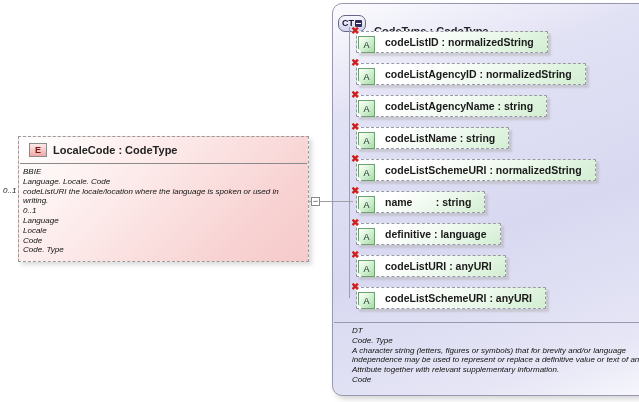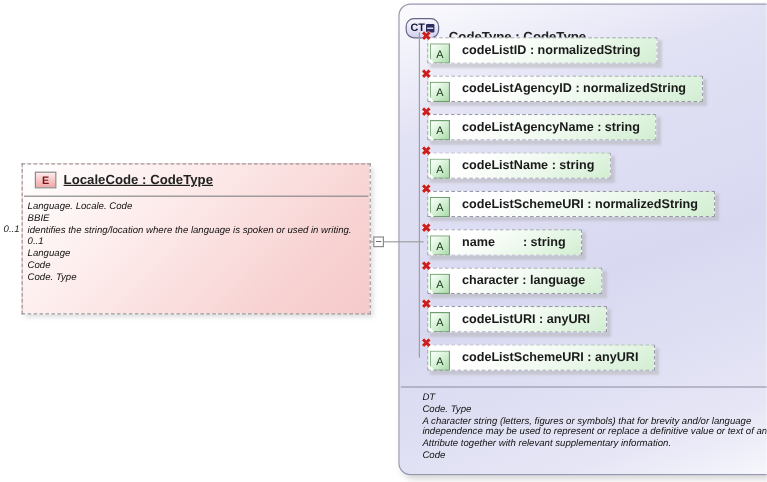--- a/index.html
+++ b/index.html
@@ -20,21 +20,21 @@
     background:linear-gradient(135deg,#ffffff 0%,#fdeaea 38%,#f8d2d2 78%,#f6caca 100%);
     box-shadow:3px 3px 4px rgba(160,160,160,.35);
   }
   .eb-header { height:26px; display:flex; align-items:center; gap:6px; padding-left:10px; }
   .e-icon {
     width:18px; height:14px; border:1px solid #8a8a8a; flex:0 0 auto;
     background:linear-gradient(#fdeaea,#f0a8a8);
     color:#7a1515; font-weight:bold; font-size:9px;
     display:flex; align-items:center; justify-content:center;
   }
-  .eb-title { font-weight:bold; font-size:11px; color:#222; white-space:nowrap;text-decoration:underline; }
+  .eb-title { font-weight:bold; font-size:11px; color:#222; white-space:nowrap; }
   .eb-sep { border-top:1px solid #8a8a8a; margin:0 1px; }
   .eb-anno { padding:3px 3px 0 4px; }
   .eb-anno div, .ct-anno div {
     font-style:italic; font-size:8px; line-height:9.8px; color:#111;
   }
 
   
   .connector { position:absolute; left:308px; top:201px; width:45px; height:1px; background:#a0a0a0; z-index:1; }
   .collapse-toggle {
     position:absolute; left:311px; top:197px; width:9px; height:9px;
@@ -99,25 +99,26 @@
 
   <div class="cardinality">0..1</div>
 
   <div class="element-box">
     <div class="eb-header">
       <span class="e-icon">E</span>
       <span class="eb-title">LocaleCode : CodeType</span>
     </div>
     <div class="eb-sep"></div>
     <div class="eb-anno">
+        <div>BBIE</div>
         <div>Language. Locale. Code</div>
-        <div>BBIE</div>
-        <div>identifies the string/location where the language is spoken or used in writing.</div>
+        <div>codeListURI the locale/location where the language is spoken or used in writing.</div>
         <div>0..1</div>
         <div>Language</div>
+        <div>Locale</div>
         <div>Code</div>
         <div>Code. Type</div>
       </div>
   </div>
 
   <div class="connector"></div>
   <div class="collapse-toggle">−</div>
 
   <div class="ct-box">
     <div class="ct-header">
@@ -156,21 +157,21 @@
           <span class="attr-box">codeListSchemeURI : normalizedString</span>
         </div>
         <div class="attr-row">
           <span class="x-badge">✖</span>
           <span class="a-icon">A</span>
           <span class="attr-box">name        : string</span>
         </div>
         <div class="attr-row">
           <span class="x-badge">✖</span>
           <span class="a-icon">A</span>
-          <span class="attr-box">character : language</span>
+          <span class="attr-box">definitive : language</span>
         </div>
         <div class="attr-row">
           <span class="x-badge">✖</span>
           <span class="a-icon">A</span>
           <span class="attr-box">codeListURI : anyURI</span>
         </div>
         <div class="attr-row">
           <span class="x-badge">✖</span>
           <span class="a-icon">A</span>
           <span class="attr-box">codeListSchemeURI : anyURI</span>

